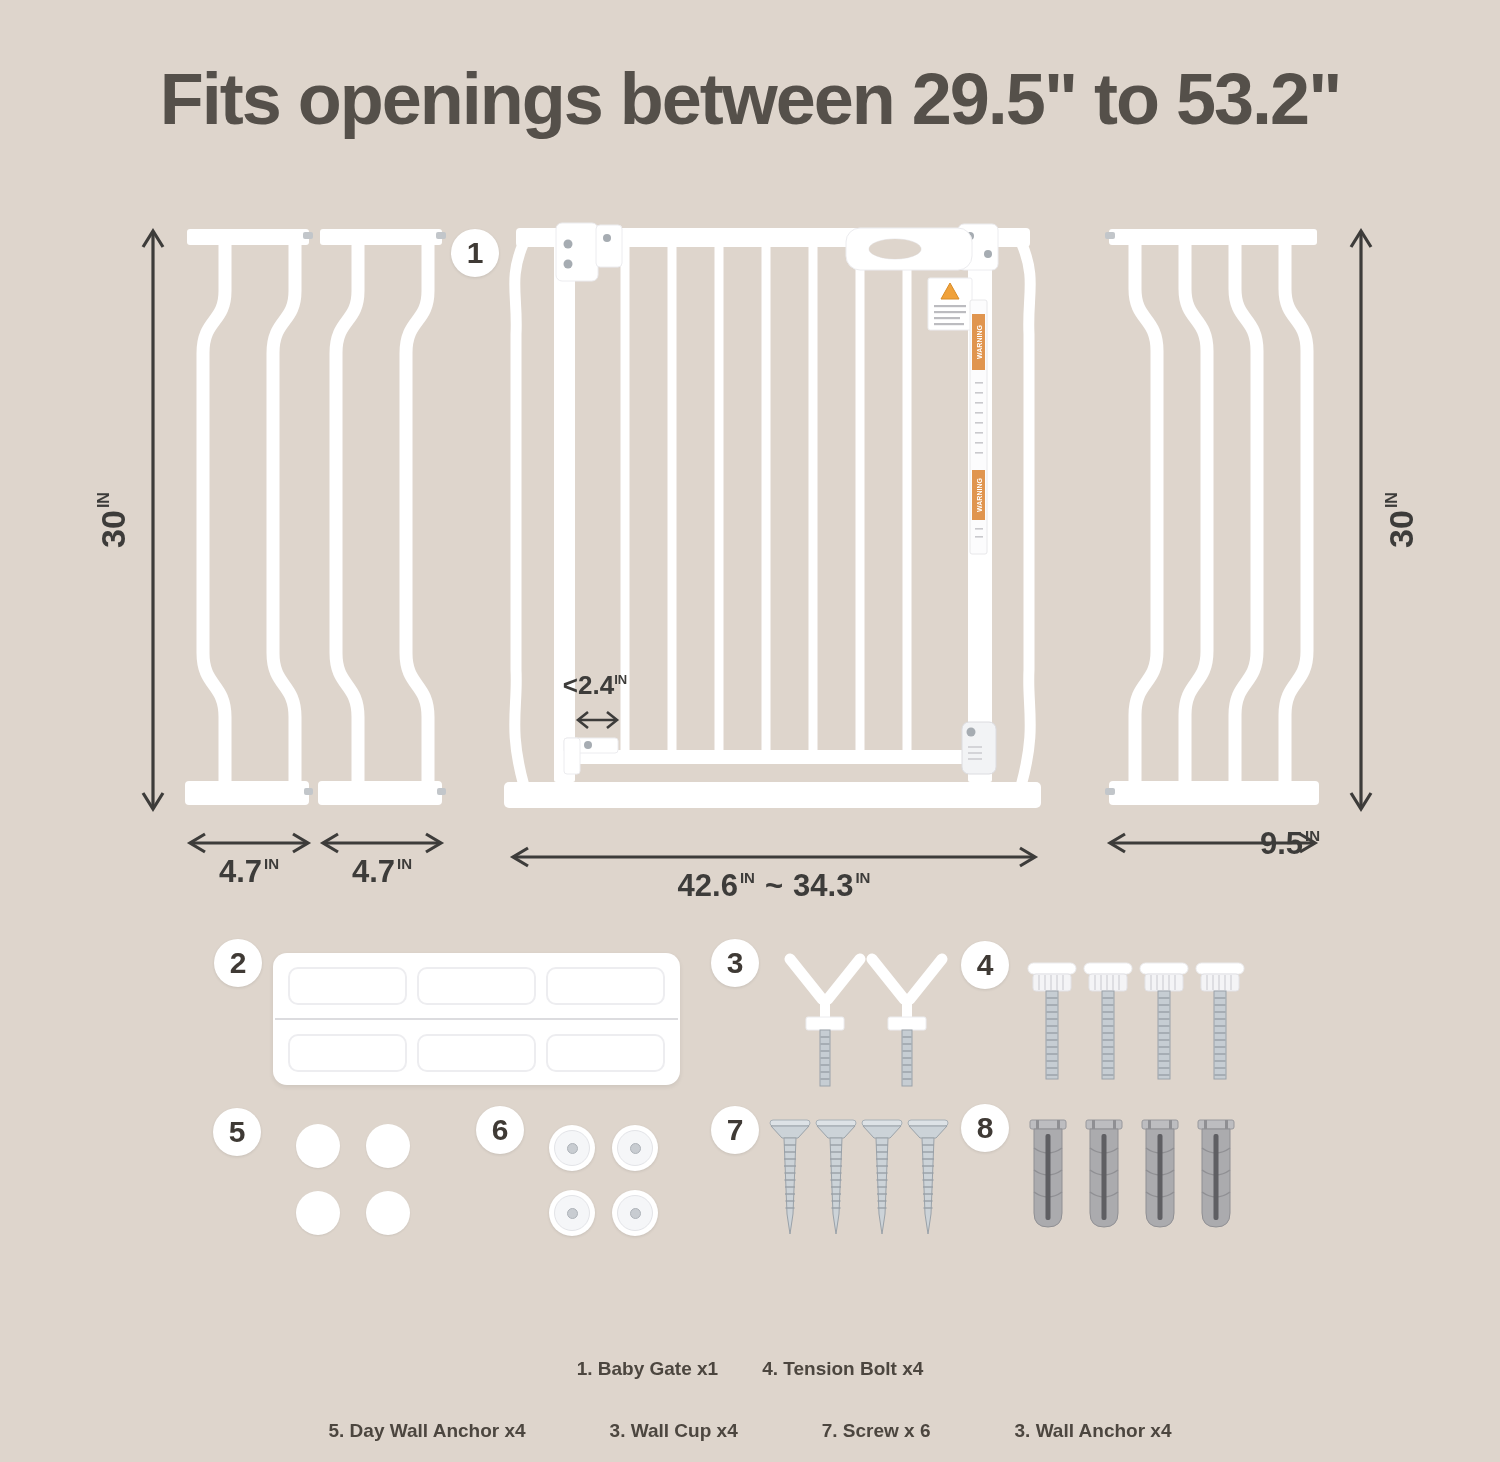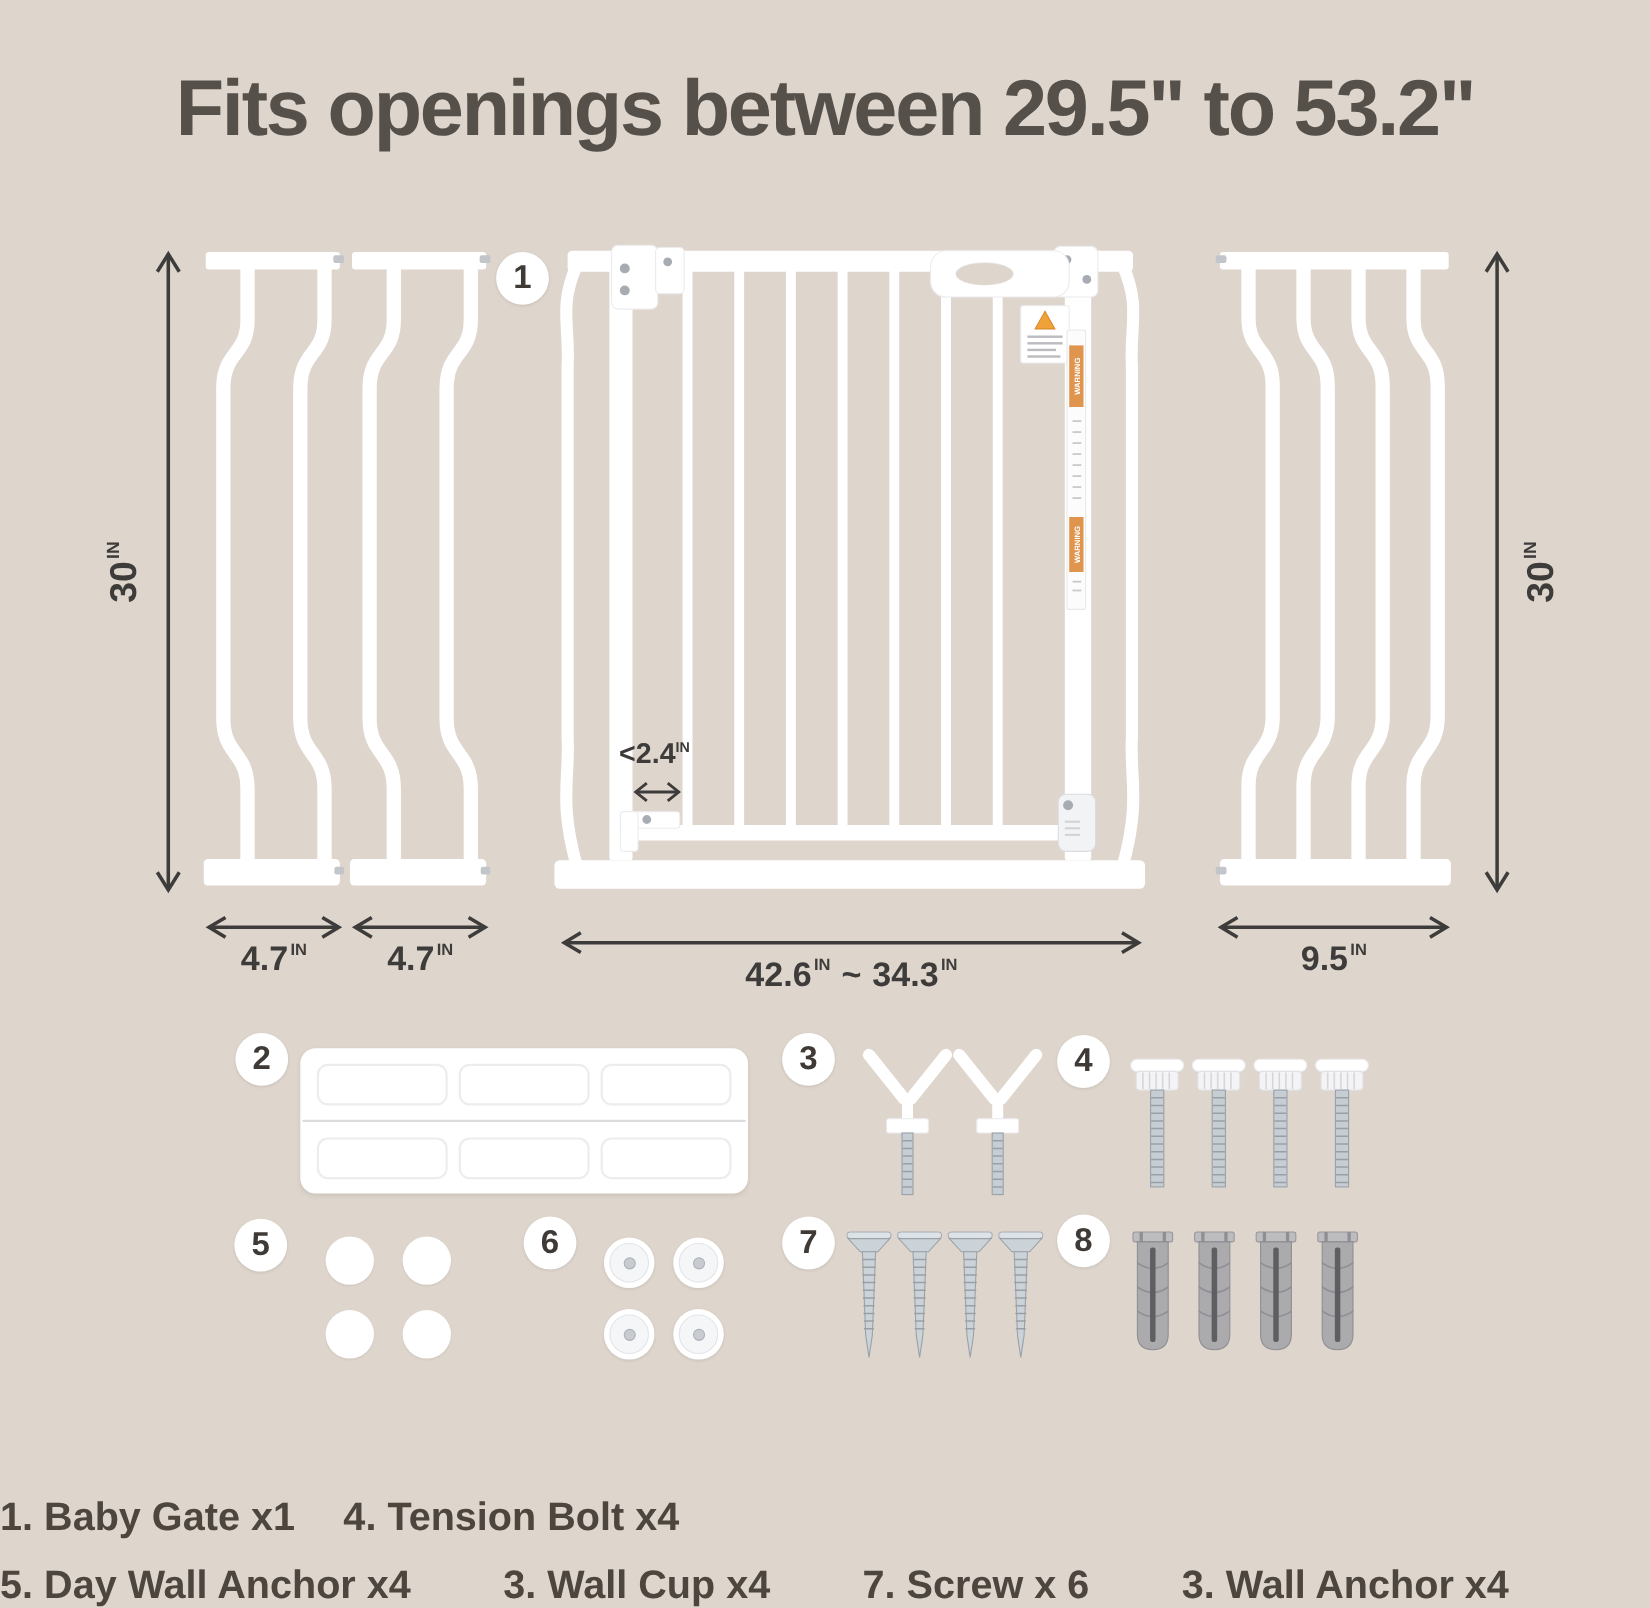--- a/index.html
+++ b/index.html
@@ -67,22 +67,22 @@
     background:#f5f6f8; border:1px solid #e3e4e8;
     display:flex; align-items:center; justify-content:center;
   }
   .cup-hole {
     width:9px; height:9px; border-radius:50%;
     background:#c8ccd1; border:1px solid #aeb3b9;
   }
   
   .legend-row {
     position:absolute; left:0; width:100%;
-    display:flex; 
-    font-size:36px; font-weight:bold; color:#4c463f;
+    display:flex; justify-content:center;
+    font-size:19px; font-weight:bold; color:#4c463f;
   }
   .legend-row1 { top:1358px; gap:44px; }
   .legend-row2 { top:1420px; gap:84px; }
   svg text { font-family:"Liberation Sans", sans-serif; }
 </style>
 </head>
 <body>
 
 <div class="canvas">
 
@@ -259,21 +259,21 @@
     <span class="sep">~</span>
     <span>34.3</span>
       <span class="sup">IN</span>
   </div>
 
   <svg class="graphic" style="left:1105px; top:828px;" width="215" height="30" viewBox="0 0 215 30">
     <line class="arrowline" x1="5" y1="15" x2="210" y2="15"></line>
     <path class="arrowline" d="M20,6 L5,15 L20,24"></path>
     <path class="arrowline" d="M195,6 L210,15 L195,24"></path>
   </svg>
-  <div class="dim" style="left:1105px; top:856px; width:215px;">
+  <div class="dim" style="left:1105px; top:828px; width:215px;justify-content:flex-end;">
     <span>9.5</span>
       <span class="sup">IN</span>
   </div>
 
   <div class="badge" style="left:214px; top:939px;">2</div>
   <div class="pedal">
     <div class="pedal-half">
       <span class="groove"></span>
         <span class="groove"></span>
         <span class="groove"></span>

